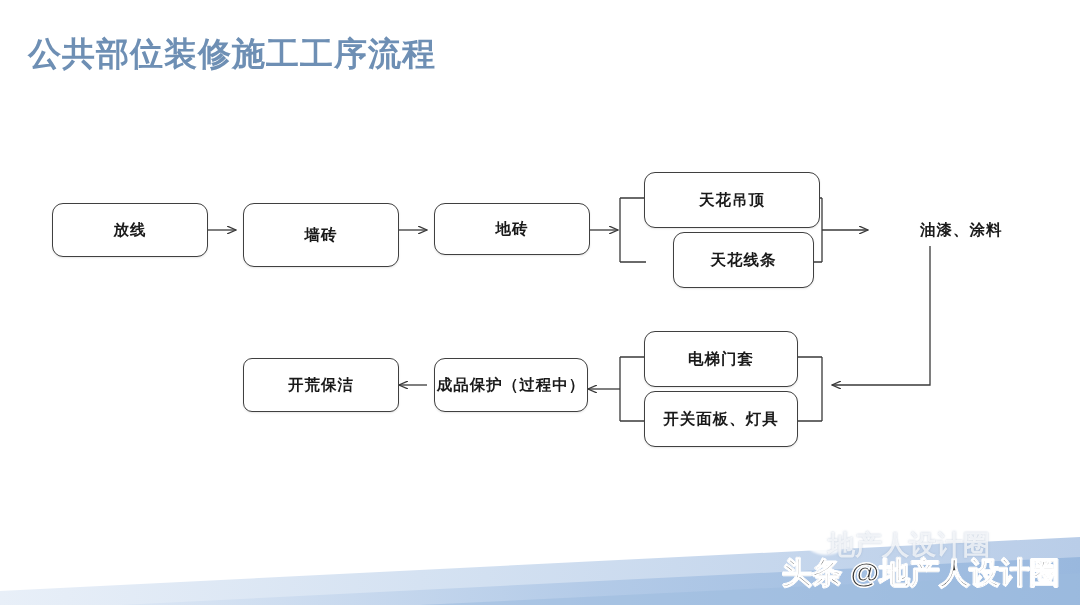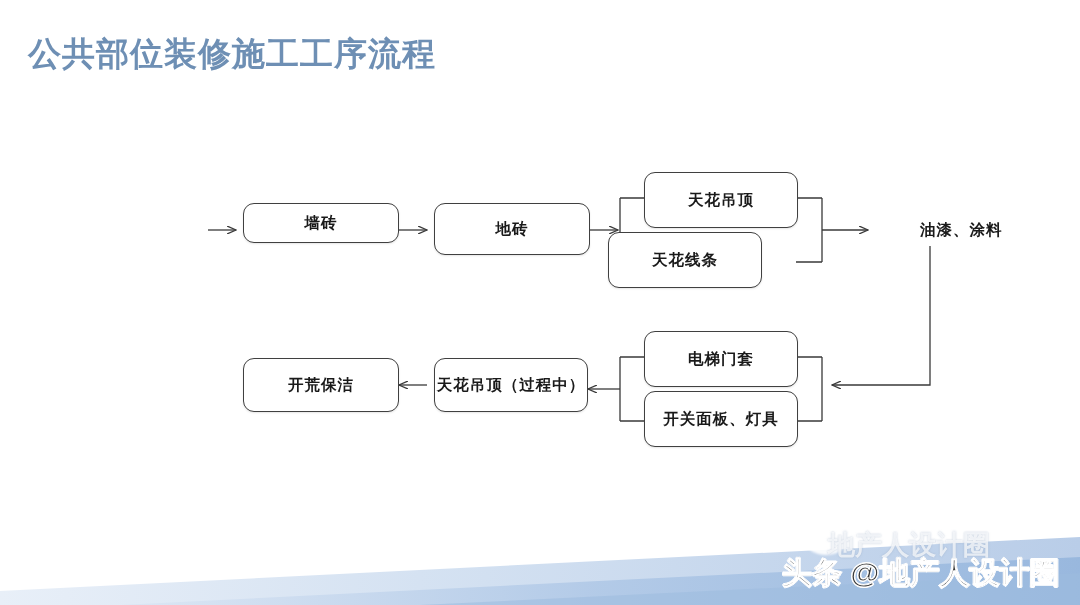--- a/index.html
+++ b/index.html
@@ -178,54 +178,57 @@
       <path d="M796,357 L822,357 M822,357 L822,421 M796,421 L822,421"></path>
 
       <path d="M646,357 L620,357 M620,357 L620,421 M646,421 L620,421"></path>
 
       <line x1="620" y1="389" x2="588" y2="389" marker-end="url(#arrowL)"></line>
 
       <line x1="427" y1="385" x2="399" y2="385" marker-end="url(#arrowL)"></line>
     </g>
   </svg>
 
-
-  <div class="node" style="left:243px; top:203px; width:156px; height:40px;">
+  <div class="node" style="left:52px; top:203px; width:156px; height:54px;">
+    <span class="node-label">放线</span>
+  </div>
+
+  <div class="node" style="left:243px; top:203px; width:156px; height:64px;">
     <span class="node-label">墙砖</span>
   </div>
 
   <div class="node" style="left:434px; top:203px; width:156px; height:52px;">
     <span class="node-label">地砖</span>
   </div>
 
-  <div class="node" style="left:644px; top:172px; width:154px; height:56px;">
+  <div class="node" style="left:644px; top:172px; width:176px; height:56px;">
     <span class="node-label">天花吊顶</span>
   </div>
 
-  <div class="node" style="left:608px; top:232px; width:154px; height:56px;">
+  <div class="node" style="left:673px; top:232px; width:141px; height:56px;">
     <span class="node-label">天花线条</span>
   </div>
 
   <div class="plain-label" style="left:880px; top:220px;margin-left:40px;">
     <span>油漆、涂料</span>
   </div>
 
   <div class="node" style="left:644px; top:331px; width:154px; height:56px;font-family:Liberation Mono, monospace;">
     <span class="node-label">电梯门套</span>
   </div>
 
   <div class="node" style="left:644px; top:391px; width:154px; height:56px;">
     <span class="node-label">开关面板、灯具</span>
   </div>
 
   <div class="node" style="left:434px; top:358px; width:154px; height:54px;">
-    <span class="node-label">天花吊顶（过程中）</span>
-  </div>
-
-  <div class="node" style="left:243px; top:358px; width:156px; height:54px;">
+    <span class="node-label">成品保护（过程中）</span>
+  </div>
+
+  <div class="node" style="left:243px; top:358px; width:156px; height:54px;border-radius:9px;">
     <span class="node-label">开荒保洁</span>
   </div>
 
   <div id="watermark">
     <div class="wm-blob"></div>
     <div class="wm-text wm-ghost">地产人设计圈</div>
     <div class="wm-text wm-main">头条 @地产人设计圈</div>
   </div>
 
 </div>

